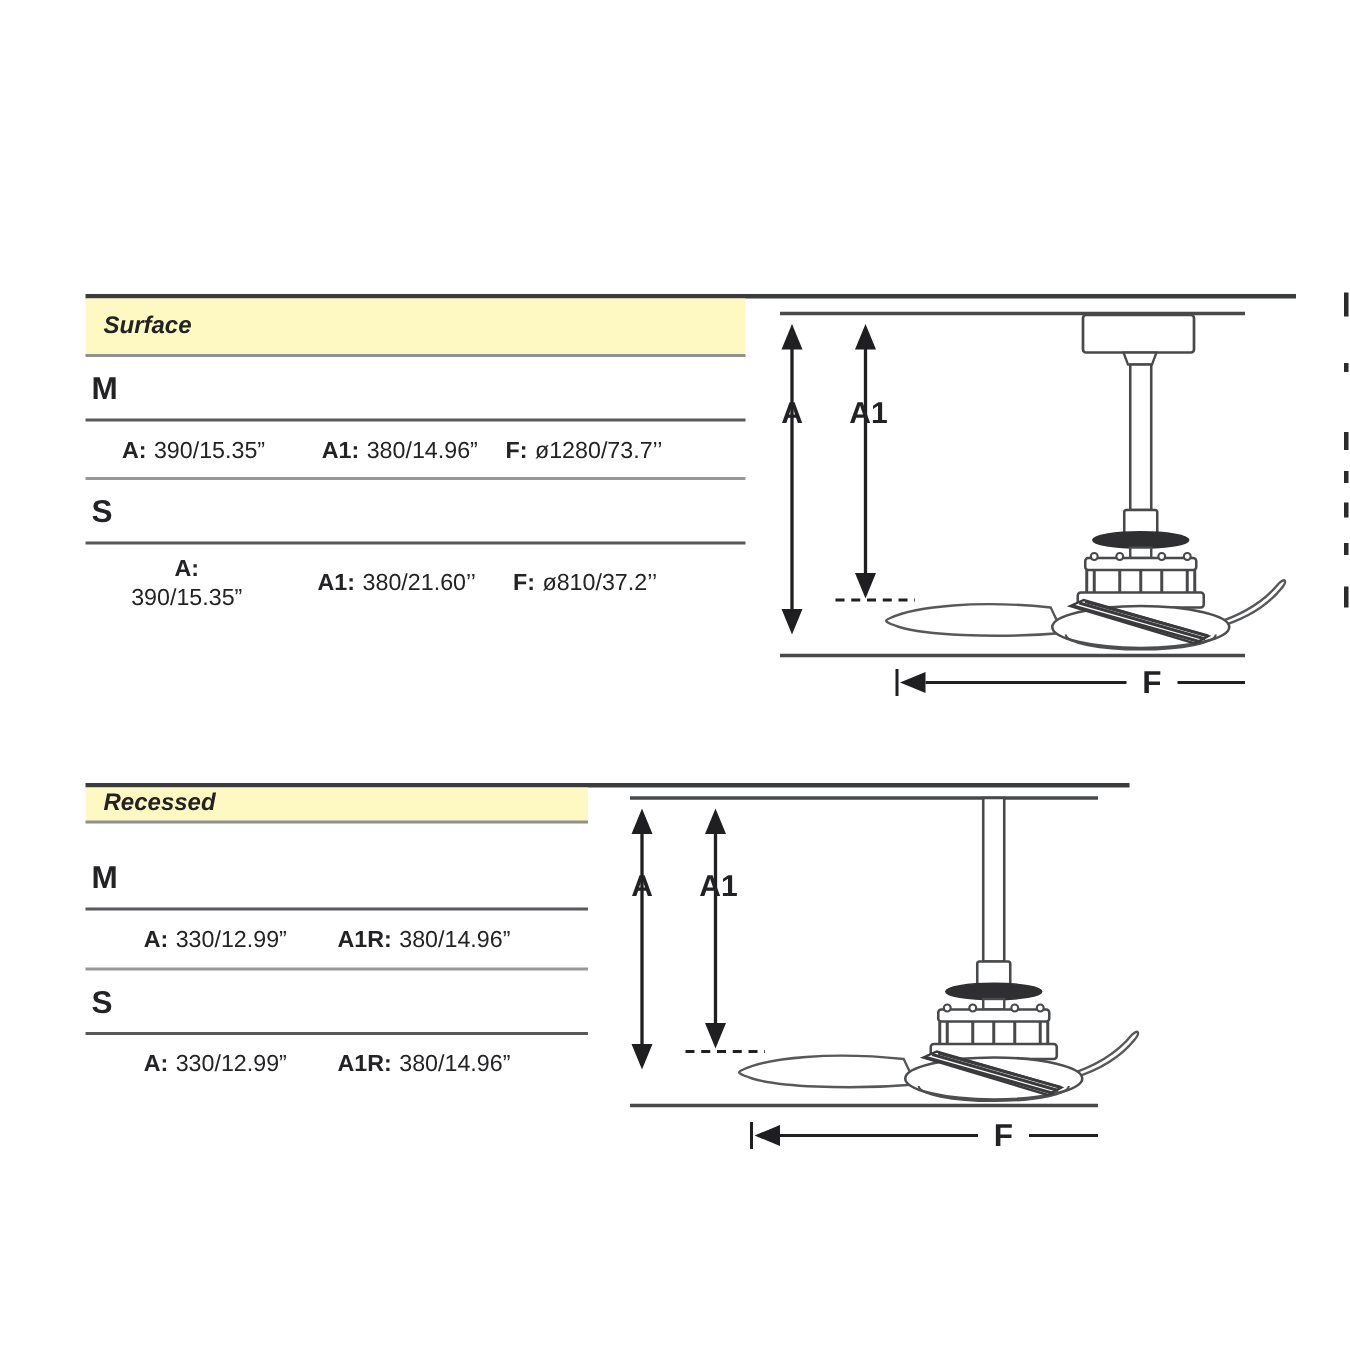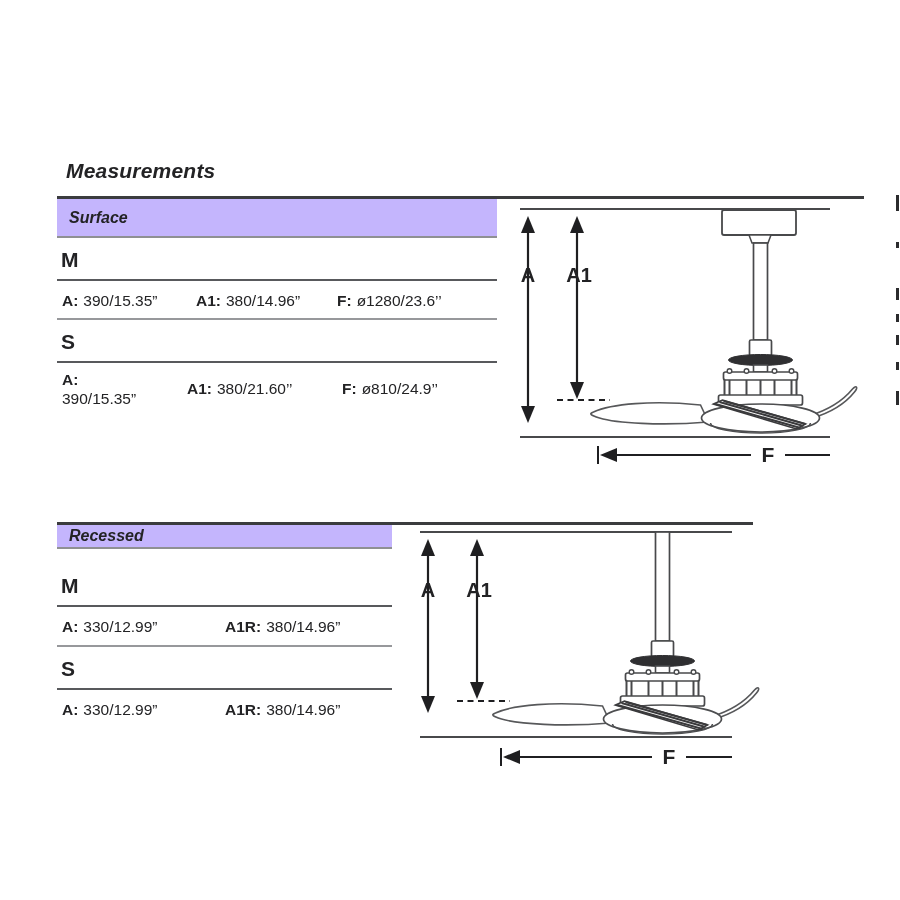--- a/index.html
+++ b/index.html
@@ -1,77 +1,76 @@
 <!DOCTYPE html>
 <html><head>
 <meta charset="utf-8">
 <style>
   html,body{margin:0;padding:0;background:#ffffff;}
   .page{position:relative;width:900px;height:900px;background:#ffffff;overflow:hidden;
         font-family:"Liberation Sans","DejaVu Sans",sans-serif;color:#232325;}
   .abs{position:absolute;box-sizing:border-box;}
   .title{left:66px;top:159px;font-size:21px;font-weight:bold;font-style:italic;letter-spacing:.2px;}
   .rule{background:#3b3c3e;height:3px;}
-  .thead{background:#c4b5fd;border-bottom:2px solid #8f9093;font-style:italic;font-weight:bold;
+  .thead{background:#fef9c3;border-bottom:2px solid #8f9093;font-style:italic;font-weight:bold;
          font-size:16px;display:flex;align-items:center;padding-left:12px;}
   .size{font-size:21px;font-weight:bold;display:flex;align-items:center;padding-left:4px;
         border-bottom:2px solid #58595c;}
-  .meas{display:flex;align-items:center;font-size:15.5px;padding-left:5px;}
+  .meas{display:flex;align-items:center;font-size:15.5px;padding-left:5px;text-align:center;}
   .meas.bordered{border-bottom:2px solid #97989b;}
   .pair{white-space:nowrap;box-sizing:border-box;}
   .lbl{font-weight:bold;margin-right:5px;}
   .pair.stacked{white-space:normal;}
   .pair.stacked .lbl{display:block;margin:0 0 1px 0;}
   svg.diagram{position:absolute;overflow:visible;}
   svg text{font-family:"Liberation Sans","DejaVu Sans",sans-serif;font-weight:bold;fill:#222224;}
   .frag{position:absolute;left:896px;width:3px;background:#2b2b2d;}
 </style>
 </head>
 <body>
 
 <div class="page">
 
-  <div class="abs title">Measurements</div>
 
   <div class="abs rule" style="left:57px;top:196px;width:807px;"></div>
 
   <div>
     <div class="abs thead" style="left:57px;top:199px;width:440px;height:39px;">
       <span>Surface</span>
     </div>
 
     <div class="abs size" style="left:57px;top:240px;width:440px;height:41px;">
       <span>M</span>
     </div>
 
     <div class="abs meas bordered" style="left:57px;top:283px;width:440px;height:37px;">
       <div class="pair" style="width:134px;">
         <span class="lbl">A:</span><span class="val">390/15.35”</span>
       </div>
       <div class="pair" style="width:141px;">
         <span class="lbl">A1:</span><span class="val">380/14.96”</span>
       </div>
       <div class="pair">
-        <span class="lbl">F:</span><span class="val">ø1280/23.6’’</span>
+        <span class="lbl">F:</span><span class="val">ø1280/73.7’’</span>
       </div>
     </div>
 
     <div class="abs size" style="left:57px;top:322px;width:440px;height:41px;">
       <span>S</span>
     </div>
 
     <div class="abs meas" style="left:57px;top:365px;width:440px;height:48px;">
       <div class="pair stacked" style="width:125px;">
         <span class="lbl">A:</span><span class="val">390/15.35”</span>
       </div>
       <div class="pair" style="width:155px;">
         <span class="lbl">A1:</span><span class="val">380/21.60’’</span>
       </div>
       <div class="pair">
-        <span class="lbl">F:</span><span class="val">ø810/24.9’’</span>
+        <span class="lbl">F:</span><span class="val">ø810/37.2’’</span>
       </div>
     </div>
   </div>
 
   <svg class="diagram" style="left:500px;top:190px;" width="370" height="290" viewBox="0 0 370 290">
     <defs>
       <g id="fan-unit">
         <rect x="-11" y="0" width="22" height="17" rx="1.5" fill="#fff" stroke="#48494b" stroke-width="1.7"></rect>
         <ellipse cx="0" cy="20" rx="32" ry="5.5" fill="#2f2f31" stroke="#2f2f31"></ellipse>
         <rect x="-7" y="25" width="14" height="7" fill="#fff" stroke="#48494b" stroke-width="1.6"></rect>

